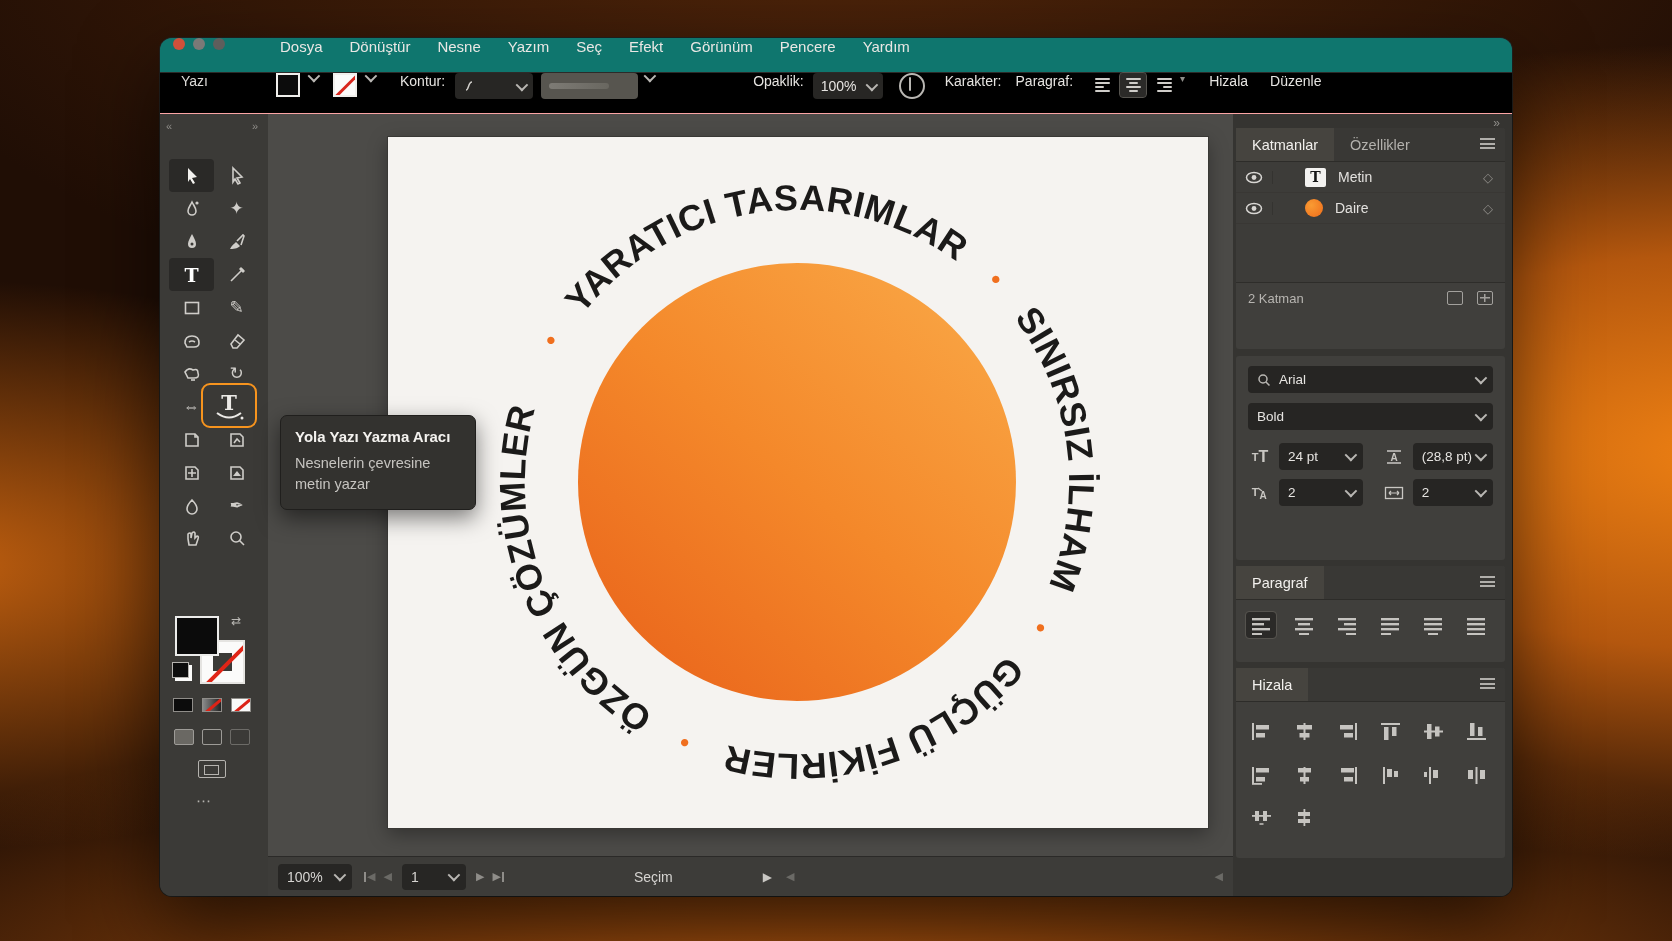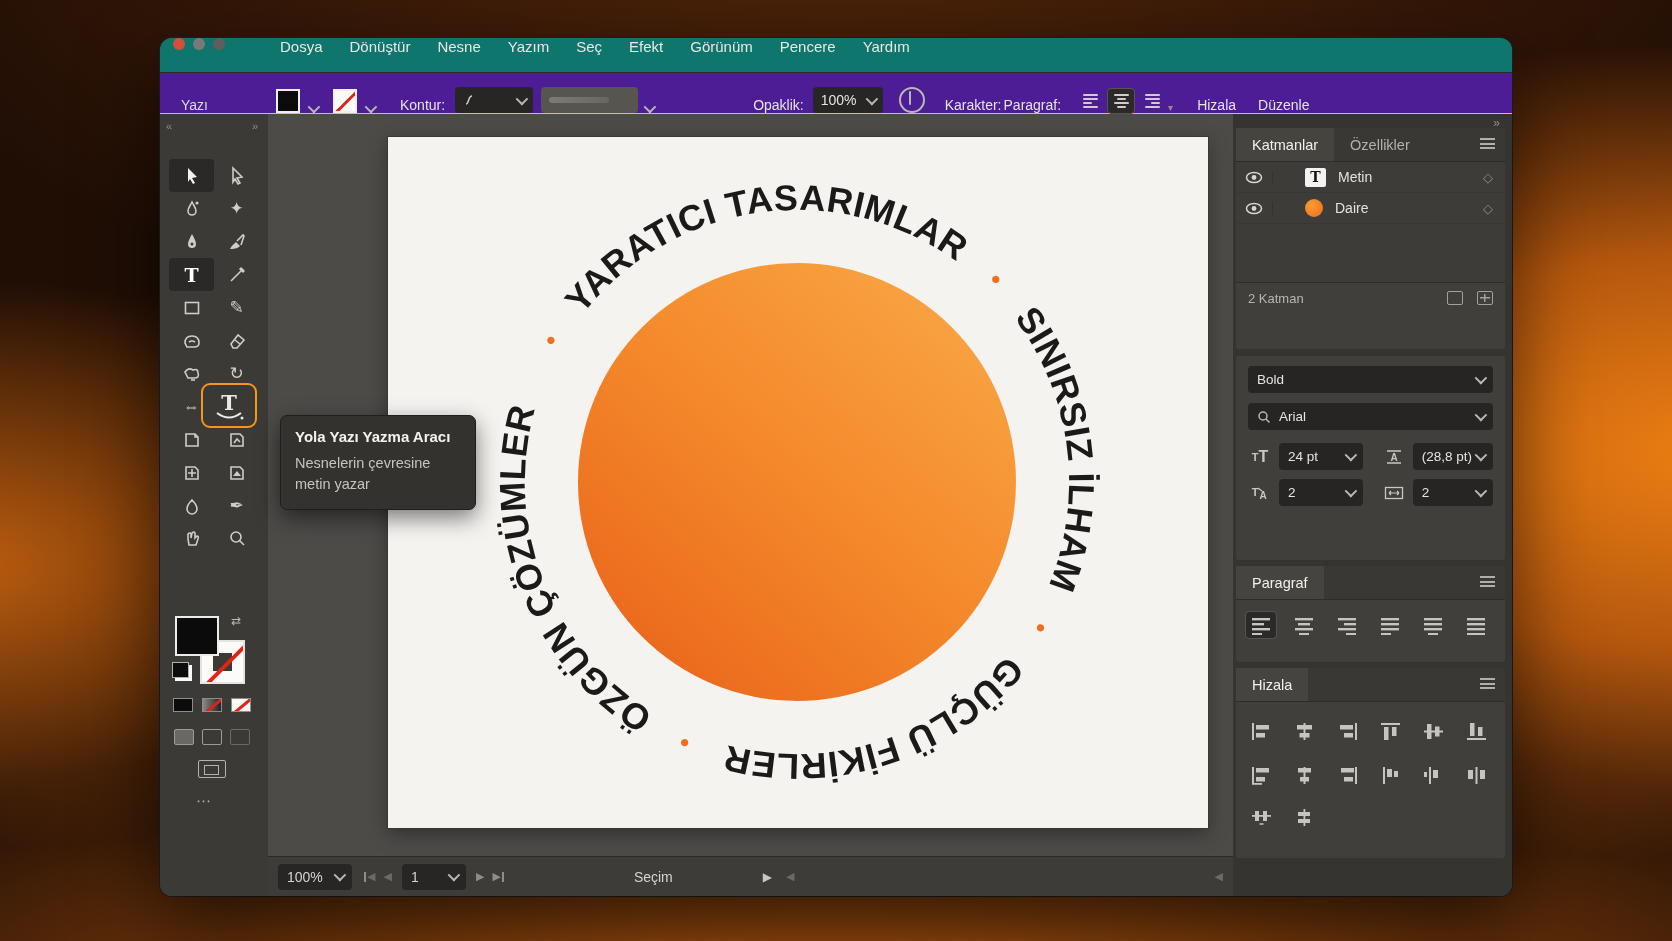--- a/index.html
+++ b/index.html
@@ -17,22 +17,22 @@
 
   
   .titlebar{position:absolute;left:0;top:0;right:0;height:34px;background:#0f766e;border-bottom:1px solid #2c2b29;
     display:flex;align-items:flex-start;gap:39px;}
   .traffic{display:flex;gap:8px;margin:0 16px 0 13px;}
   .tl{width:12px;height:12px;border-radius:50%;}
   .menus{display:flex;gap:27px;color:#e9e7e4;font-size:15px;}
   .menu-item{cursor:default;}
 
   
-  .optionsbar{position:absolute;left:0;top:35px;right:0;height:40px;background:#4c1d95;border-bottom:5px solid #fca5a5;
-    display:flex;align-items:flex-end;color:#dddbd8;font-size:14px;}
+  .optionsbar{position:absolute;left:0;top:35px;right:0;height:40px;background:#000000;border-bottom:5px solid #fca5a5;
+    display:flex;align-items:flex-start;color:#dddbd8;font-size:14px;}
   .ob-underline{text-underline-offset:3px;color:#e6e4e1;}
   .swatch{width:24px;height:24px;border:2px solid #f0efec;background:#0c0c0c;box-sizing:border-box;}
   .swatch.none{background:#fbfbfa;position:relative;overflow:hidden;}
   .swatch.none:before{content:"";position:absolute;left:-3px;top:9px;width:30px;height:3px;background:#d8261c;transform:rotate(-45deg);}
   .chev{display:inline-block;width:7px;height:7px;border-right:2px solid #b9b7b3;border-bottom:2px solid #b9b7b3;
     transform:rotate(45deg) translateY(-2px);}
   .ob-field{height:26px;background:#272624;border-radius:4px;display:flex;align-items:center;justify-content:space-between;
     padding:0 8px;box-sizing:border-box;color:#e6e4e1;}
   .ob-brush{background:#57554f;}
   .pa-btn{width:26px;height:24px;border-radius:3px;display:flex;align-items:center;justify-content:center;}
@@ -174,21 +174,21 @@
         <span style="display:inline-block;width:60px;height:6px;border-radius:3px;background:linear-gradient(90deg,#7d7b75,#696760)"></span>
       </span>
       <span class="chev" style="margin-left:6px"></span>
       <span class="ob-underline" style="margin-left:100px">Opaklik:</span>
       <span class="ob-field" style="margin-left:9px;width:70px">
         <span>100%</span>
         <span class="chev"></span>
       </span>
       <span class="mask-icon" style="margin-left:16px"></span>
       <span class="ob-underline" style="margin-left:20px">Karakter:</span>
-      <span class="ob-underline" style="margin-left:2px">Paragraf:</span>
+      <span class="ob-underline" style="margin-left:14px">Paragraf:</span>
       <span class="pa-btn" style="margin-left:16px">
         <span class="bars">
             <i style="width:15px"></i>
             <i style="width:15px"></i>
             <i style="width:9px"></i>
             <i style="width:15px"></i>
           </span>
       </span>
       <span class="pa-btn active" style="margin-left:5px">
         <span class="bars" style="align-items:center">
@@ -439,31 +439,31 @@
             <span class="lf-icons">
               <span class="lf-ic"></span>
               <span class="lf-ic grid"></span>
             </span>
           </div>
         </div>
 
         <div class="panel" style="top:242px;height:204px">
           <div style="padding:10px 12px 0">
             <div class="kfield">
-              <span>Bold</span>
-              <span class="chev"></span>
-            </div>
-          </div>
-          <div style="padding:10px 12px 0">
-            <div class="kfield">
               <svg width="14" height="14" viewBox="0 0 14 14" style="margin-right:8px">
                   <circle cx="6" cy="6" r="4" fill="none" stroke="#b9b7b3" stroke-width="1.5"></circle>
                   <path d="M9 9 L12.5 12.5" stroke="#b9b7b3" stroke-width="1.5"></path>
                 </svg>
               <span>Arial</span>
+              <span class="chev"></span>
+            </div>
+          </div>
+          <div style="padding:10px 12px 0">
+            <div class="kfield">
+              <span>Bold</span>
               <span class="chev"></span>
             </div>
           </div>
           <div class="krow" style="margin-top:13px">
             <span class="kico">
                 <span class="sm">T</span>
                 <span class="big">T</span>
               </span>
             <div class="kfield" style="width:90px">
               <span>24 pt</span>

